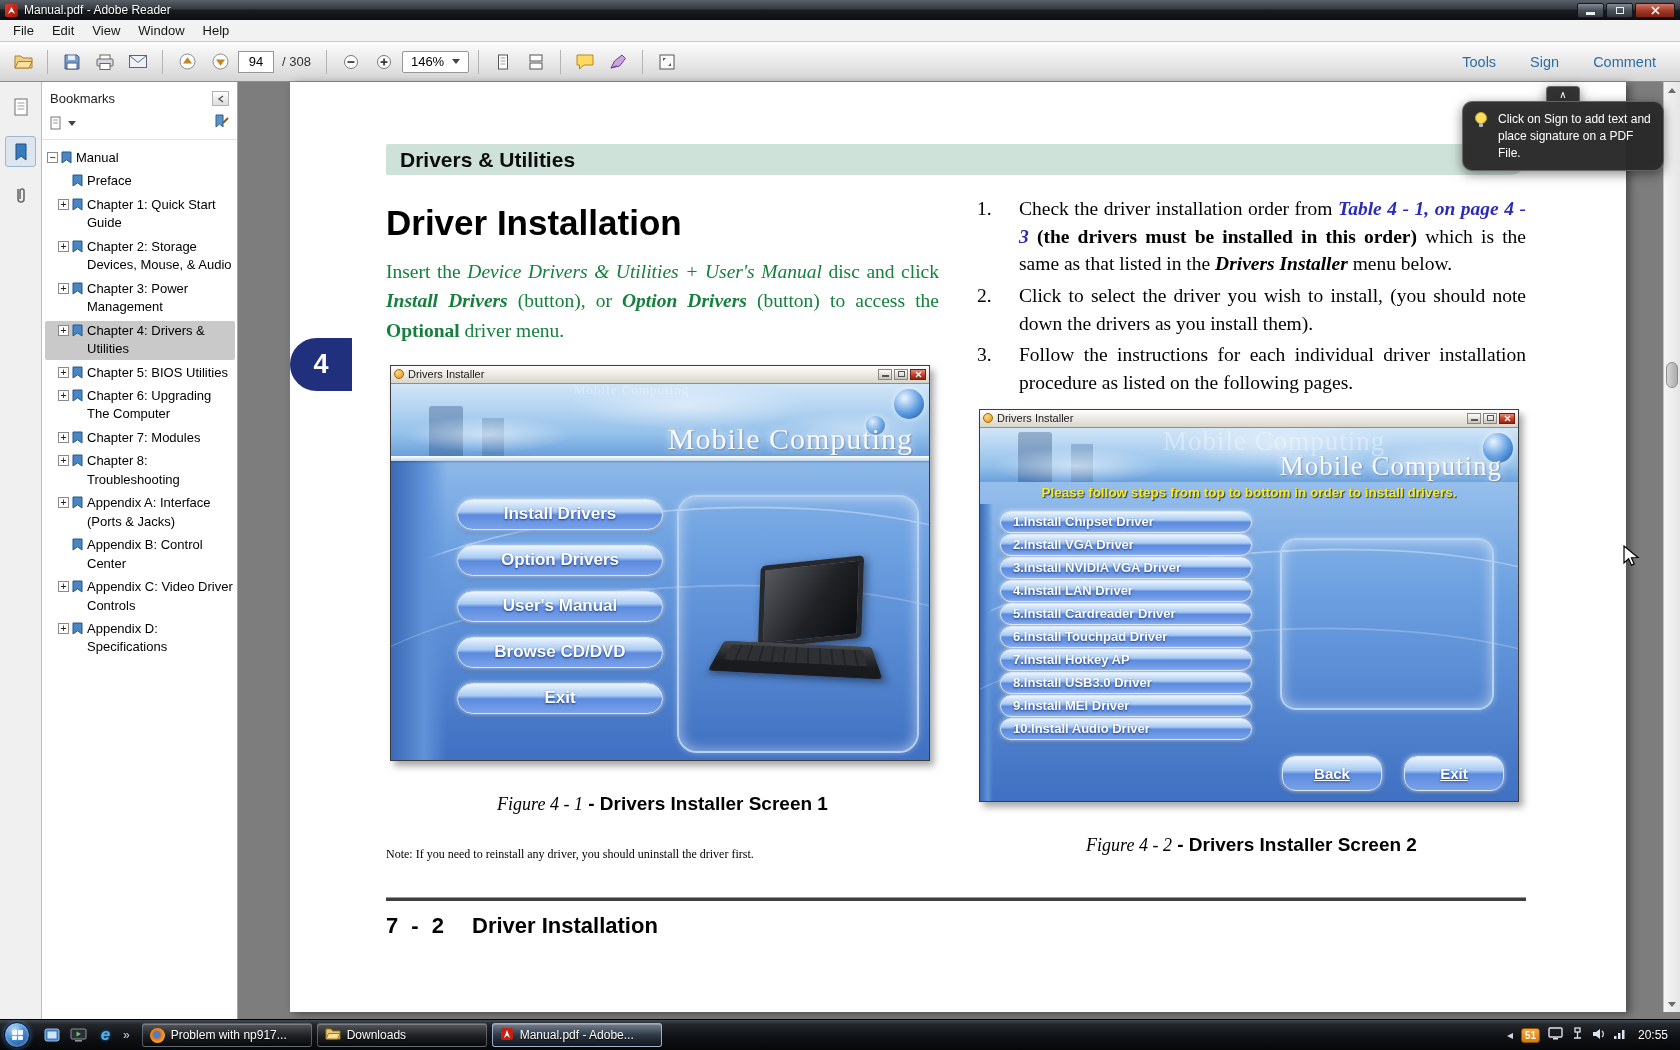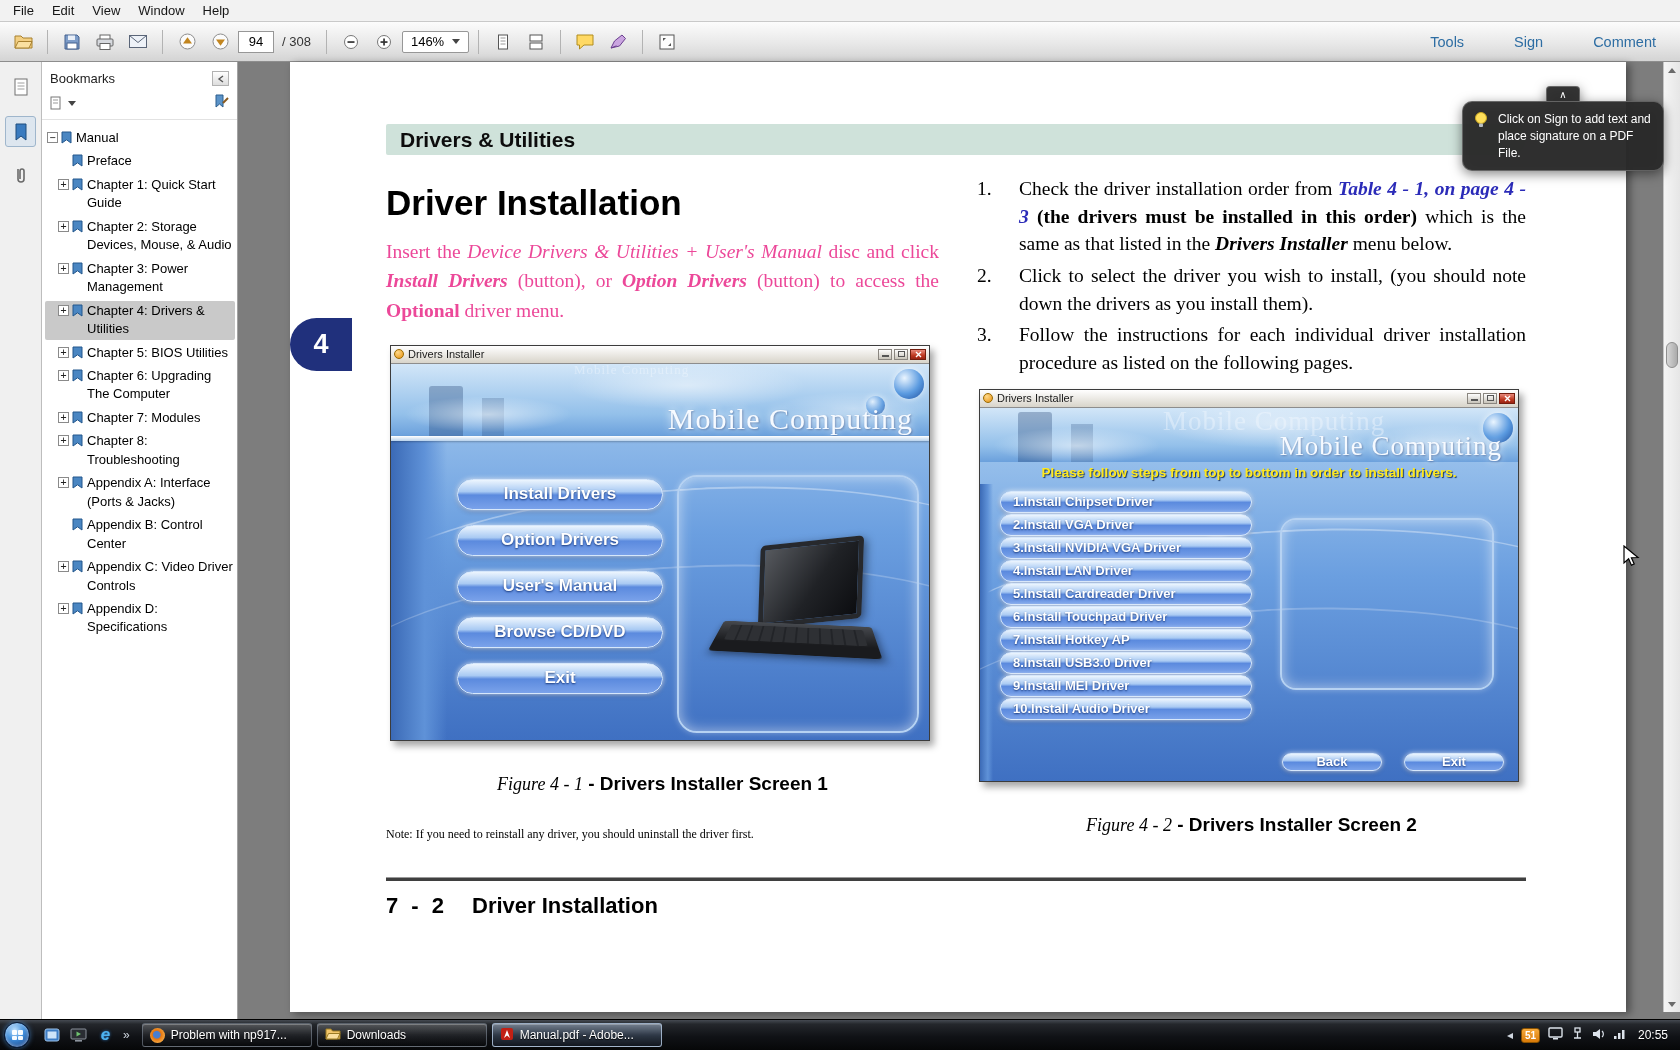--- a/index.html
+++ b/index.html
@@ -23,21 +23,21 @@
 
 
 .toolbar{height:40px;flex:0 0 auto;background:linear-gradient(#fcfcfc,#e8e8e8 55%,#d4d4d4);border-bottom:1px solid #8d8d8d;display:flex;padding:0 8px;}
 .tb-left{display:flex;align-items:center;gap:3px;flex:1;}
 .tbtn{width:30px;height:28px;display:flex;align-items:center;justify-content:center;border-radius:3px;background:transparent;border:none;}
 .tb-sep{width:1px;height:24px;background:#b3b3b3;margin:0 6px;}
 .page-input{width:36px;height:22px;border:1px solid #979797;background:#fff;text-align:center;font-size:13px;font-family:"Liberation Sans",sans-serif;}
 .page-total{font-size:13px;color:#333;margin:0 6px 0 5px;}
 .zoom-box{display:flex;align-items:center;gap:8px;border:1px solid #979797;background:#fff;height:22px;padding:0 8px;font-size:13px;border-radius:2px;}
 .caret-down{width:0;height:0;border-left:4px solid transparent;border-right:4px solid transparent;border-top:5px solid #444;}
-.tb-right{display:flex;align-items:center;gap:50px;margin-right:16px;}
+.tb-right{display:flex;align-items:center;gap:34px;margin-right:16px;}
 .tb-link{font-size:14.5px;color:#2d6da3;}
 
 
 .main{flex:1;display:flex;min-height:0;}
 .nav-strip{width:42px;background:#f0f0f0;border-right:1px solid #bdbdbd;display:flex;flex-direction:column;align-items:center;padding-top:10px;gap:13px;flex:0 0 auto;}
 .nav-icon{width:31px;height:31px;display:flex;align-items:center;justify-content:center;border-radius:3px;border:1px solid transparent;}
 .nav-icon.active{background:#dde6ef;border-color:#9fb6cc;}
 
 
 .bm-panel{width:196px;background:#fff;border-right:1px solid #a3a3a3;display:flex;flex-direction:column;flex:0 0 auto;}
@@ -58,21 +58,21 @@
 
 .doc-area{flex:1;position:relative;background:#7d7d7d;min-width:0;}
 .pdf-page{position:absolute;left:52px;top:0;bottom:7px;width:1336px;background:#fff;box-shadow:4px 2px 8px rgba(0,0,0,.4);}
 .page-inner{padding:62px 100px 0 96px;height:100%;}
 .chapter-tab{position:absolute;left:0;top:256px;width:62px;height:53px;background:#20307c;color:#fff;font-size:27px;font-weight:bold;display:flex;align-items:center;justify-content:center;border-radius:27px 0 0 27px;}
 .header-bar{height:31px;background:#cfe2da;border-radius:2px 16px 16px 2px;display:flex;align-items:center;padding-left:14px;font-size:21px;font-weight:bold;color:#0c0c0c;}
 .columns{display:flex;gap:38px;margin-top:20px;}
 .col-left{width:553px;flex:0 0 auto;}
 .col-right{flex:1;min-width:0;}
 .page-title{font-size:35px;font-weight:bold;color:#000;margin:8px 0 14px;}
-.intro{font-family:"Liberation Serif",serif;font-size:19.5px;line-height:1.5;text-align:justify;color:#ec4899;}
+.intro{font-family:"Liberation Serif",serif;font-size:19.5px;line-height:1.5;text-align:justify;color:#15803d;}
 .it{font-style:italic;}
 .b{font-weight:bold;}
 .bi{font-weight:bold;font-style:italic;}
 .link{color:#2b2bb8;font-weight:bold;font-style:italic;}
 .figure{margin-top:20px;border:1px solid #3c3c3c;box-shadow:4px 5px 7px rgba(0,0,0,.35);position:relative;}
 .fig1{width:540px;height:396px;margin-left:4px;}
 .fig2{width:540px;height:393px;margin-left:2px;margin-top:12px;}
 .caption{text-align:center;margin-top:32px;}
 .cap-fig{font-family:"Liberation Serif",serif;font-style:italic;font-size:18px;}
 .cap-rest{font-weight:bold;font-size:19px;}
@@ -114,21 +114,21 @@
 .fig2 .iw-strip{width:13px;}
 .iw-btncol{position:absolute;left:66px;top:38px;display:flex;flex-direction:column;gap:15px;z-index:2;}
 .blue-btn{width:206px;height:31px;border-radius:16px;color:#fff;font-weight:bold;font-size:17px;display:flex;align-items:center;justify-content:center;background:linear-gradient(180deg,#ecf5fe 0%,#a9caf3 40%,#5b8ade 52%,#7aa2ea 100%);border:1px solid #d6e7fb;box-shadow:0 0 5px rgba(255,255,255,.8),0 2px 4px rgba(18,48,108,.45);text-shadow:0 1px 2px rgba(15,45,110,.9);}
 .iw-panel{position:absolute;left:286px;top:34px;width:242px;height:258px;border-radius:20px;border:2px solid #b6d2f2;box-shadow:inset 0 0 14px rgba(255,255,255,.55),0 0 6px rgba(255,255,255,.35);z-index:2;}
 .fig2 .iw-sky{height:54px;}
 .fig2 .iw-mark{font-size:27px;}
 .iw-btnlist{position:absolute;left:20px;top:7px;display:flex;flex-direction:column;gap:1px;z-index:2;}
 .blue-btn.small{width:252px;height:22px;border-radius:11px;font-size:13px;justify-content:flex-start;padding-left:12px;}
 .fig2 .iw-panel{left:300px;top:34px;width:214px;height:172px;border-radius:16px;}
 .iw-bottom{position:absolute;bottom:10px;right:14px;display:flex;gap:22px;z-index:2;}
-.blue-btn.navb{width:100px;height:18px;border-radius:13px;font-size:13px;}
+.blue-btn.navb{width:100px;height:35px;border-radius:13px;font-size:15px;text-decoration:underline;}
 .laptop{position:absolute;left:50%;top:50%;width:170px;height:130px;transform:translate(-50%,-50%);}
 .lap-screen{position:absolute;left:46px;top:2px;width:104px;height:82px;background:linear-gradient(125deg,#56595e 0%,#202226 55%,#0c0d10 100%);border:5px solid #27292d;border-radius:5px;transform:rotate(-6deg) skewX(-8deg);box-shadow:3px 3px 8px rgba(10,15,30,.5);}
 .lap-kb{position:absolute;left:2px;top:76px;width:160px;height:46px;background:linear-gradient(180deg,#46494e,#1a1b1e 70%);border-radius:4px;transform:perspective(200px) rotateX(48deg) rotate(4deg);box-shadow:2px 4px 8px rgba(10,15,30,.5);}
 .lap-kb::before{content:"";position:absolute;left:10px;top:6px;right:10px;height:24px;background:repeating-linear-gradient(90deg,#2e3034 0 10px,#222428 10px 12px);border-radius:2px;}
 
 
 .v-scrollbar{position:absolute;right:0;top:0;bottom:7px;width:17px;background:linear-gradient(90deg,#f5f5f5,#e6e6e6);border-left:1px solid #c4c4c4;}
 .sb-arrow{height:16px;display:flex;align-items:center;justify-content:center;}
 .sb-arrow.bottom{position:absolute;bottom:0;left:0;right:0;}
 .tri-up{width:0;height:0;border-left:4px solid transparent;border-right:4px solid transparent;border-bottom:5px solid #6a6a6a;}
@@ -159,20 +159,41 @@
 .tt-text{color:#fff;font-size:12px;line-height:1.4;}
 
 
 .cursor{position:absolute;left:1622px;top:545px;z-index:20;pointer-events:none;}
 </style>
 </head>
 <body>
 
 <div class="screen">
 
+  <div class="titlebar">
+    <span class="app-icon">
+      <svg width="9" height="9" viewBox="0 0 10 10">
+          <path d="M1 9 L5 1 L9 9 L5 6 Z" fill="#fff"></path>
+        </svg>
+    </span>
+    <span class="title">Manual.pdf - Adobe Reader</span>
+    <div class="win-controls">
+      <div class="wbtn">
+          <div class="wg-min"></div>
+        </div>
+      <div class="wbtn">
+          <div class="wg-res"></div>
+        </div>
+      <div class="wbtn close">
+        <svg width="9" height="9" viewBox="0 0 9 9">
+            <path d="M1 1 L8 8 M8 1 L1 8" stroke="#fff" stroke-width="1.6"></path>
+          </svg>
+      </div>
+    </div>
+  </div>
 
   <div class="menubar">
     <span class="menu-item">File</span>
     <span class="menu-item">Edit</span>
     <span class="menu-item">View</span>
     <span class="menu-item">Window</span>
     <span class="menu-item">Help</span>
   </div>
 
   <div class="toolbar">

